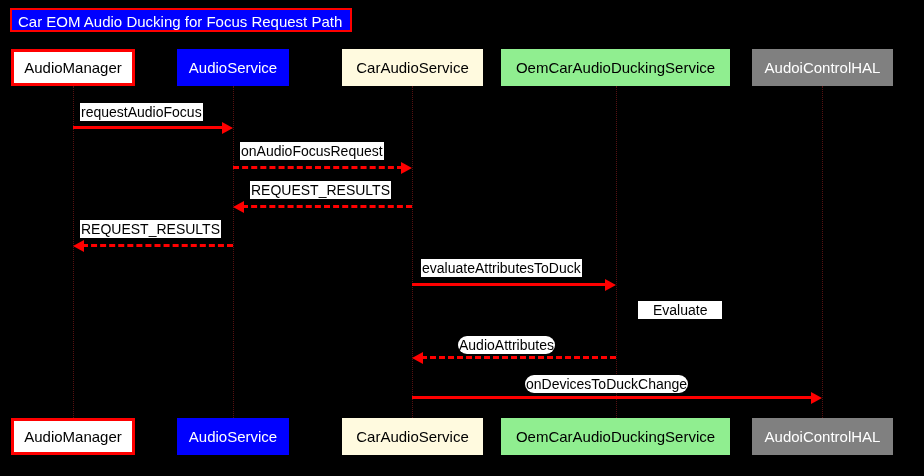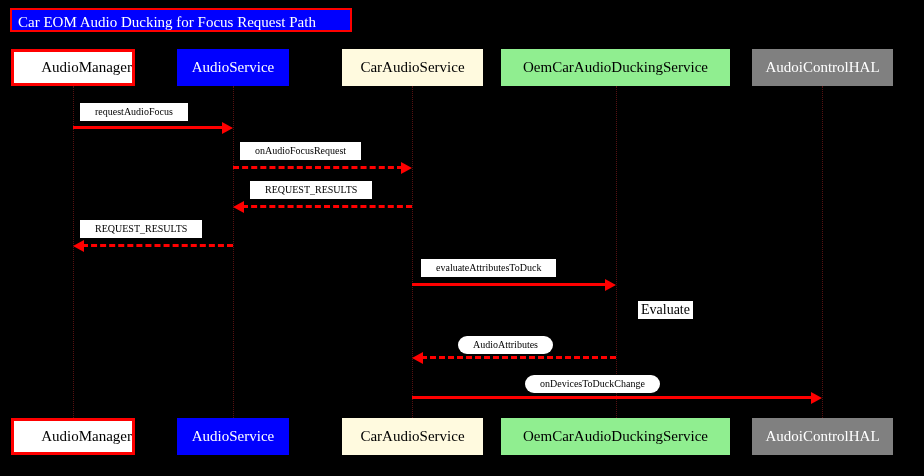--- a/index.html
+++ b/index.html
@@ -10,21 +10,21 @@
   body {
     font-family: "Liberation Sans", sans-serif;
   }
   #diagram-root {
     position: relative;
     width: 924px;
     height: 476px;
     background: #000000;
     overflow: hidden;
   }
-  .abs { position: absolute; font-family: Liberation Serif, serif; }
+  .abs { position: absolute; }
 
   
   #diagram-title {
     left: 10px;
     top: 8px;
     width: 342px;
     height: 24px;
     background: #0000ff;
     border: 2px solid #ff0000;
     color: #ffffff;
@@ -40,21 +40,20 @@
     height: 37px;
     line-height: 37px;
     text-align: center;
     font-size: 15px;
     box-sizing: border-box;
     white-space: nowrap;
   }
   .participant-box.highlight {
     border: 3px solid #ff0000;
     line-height: 31px;
-    text-align: right;
   }
 
   
   .lifeline {
     width: 1px;
     top: 86px;
     height: 332px;
     border-left: 1px dotted #551111;
   }
 
@@ -71,33 +70,33 @@
     height: 0;
     border-top: 6px solid transparent;
     border-bottom: 6px solid transparent;
   }
   .arrowhead.right { border-left: 11px solid #ff0000; }
   .arrowhead.left  { border-right: 11px solid #ff0000; }
 
   .msg-label {
     background: #ffffff;
     color: #000000;
-    font-size: 10px;
+    font-size: 14px;
     line-height: 18px;
-    padding: 0 15px;
+    padding: 0 1px;
     white-space: nowrap;
   }
 
   
   .note-label {
     background: #ffffff;
     color: #000000;
     font-size: 14px;
     line-height: 18px;
-    padding: 0 3px;
+    padding: 0 15px;
     white-space: nowrap;
   }
 </style>
 </head>
 <body>
 
 <div id="diagram-root">
 
   <div class="abs" id="diagram-title">Car EOM Audio Ducking for Focus Request Path</div>
 

